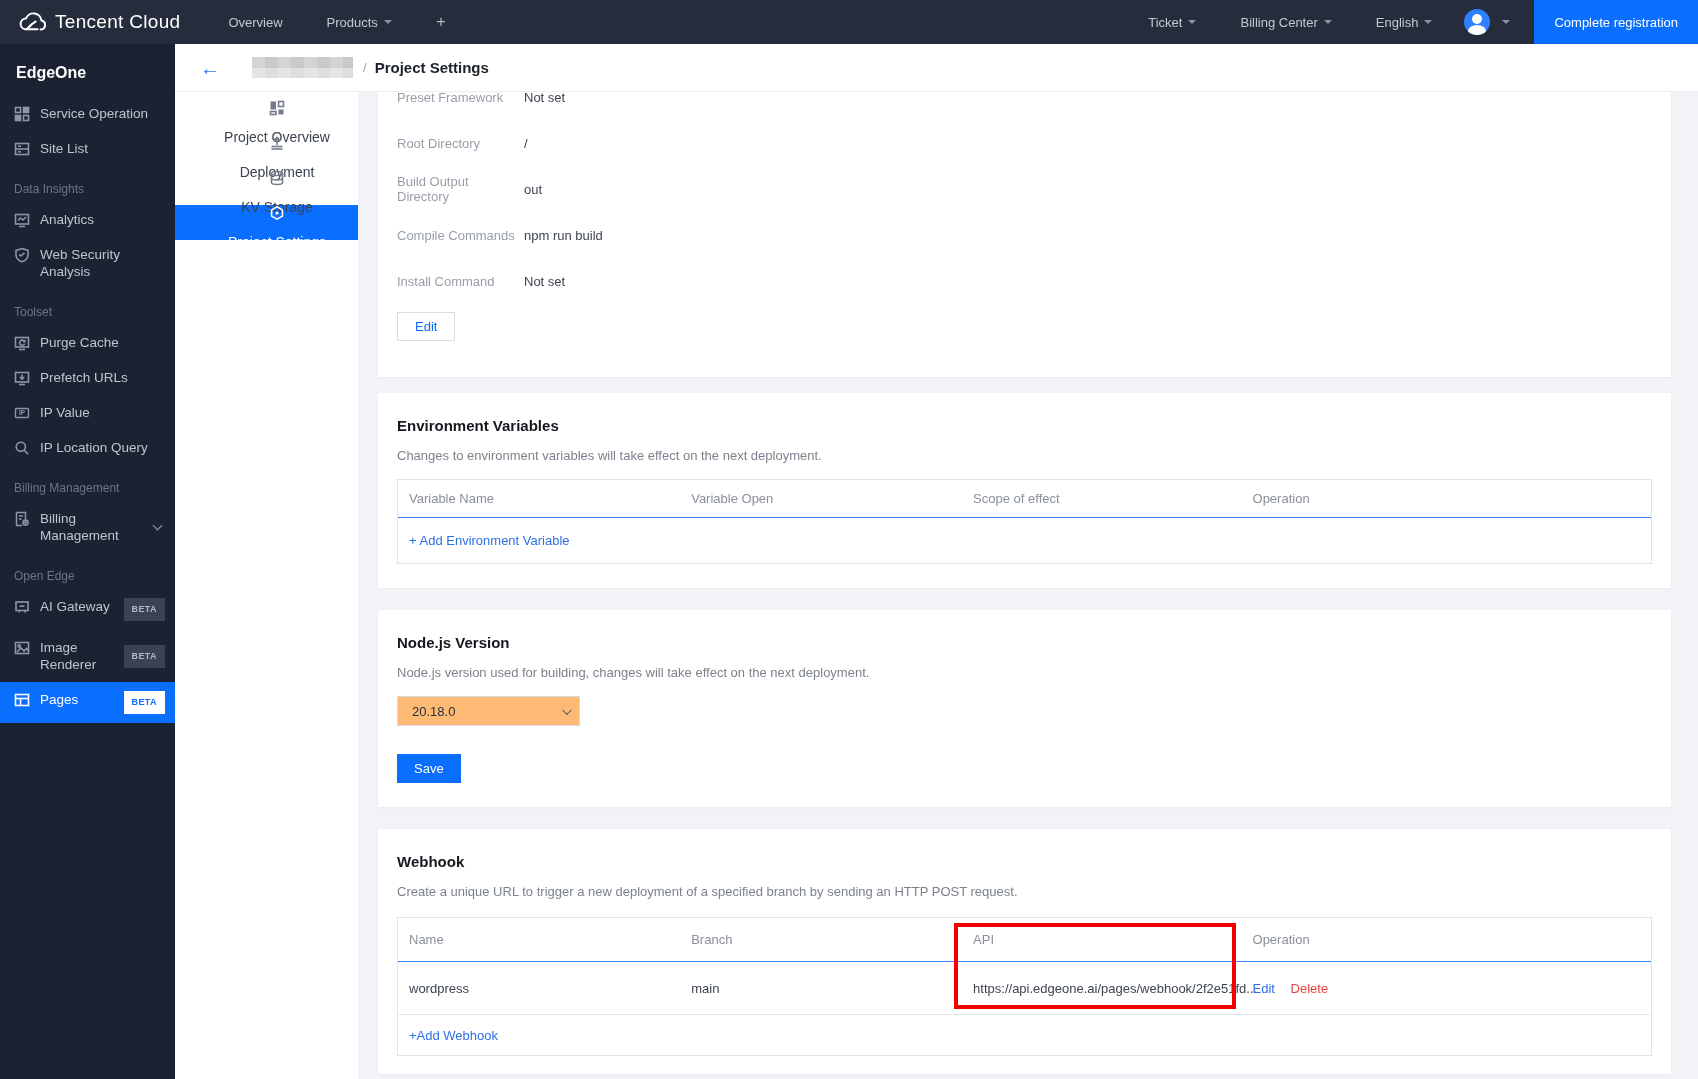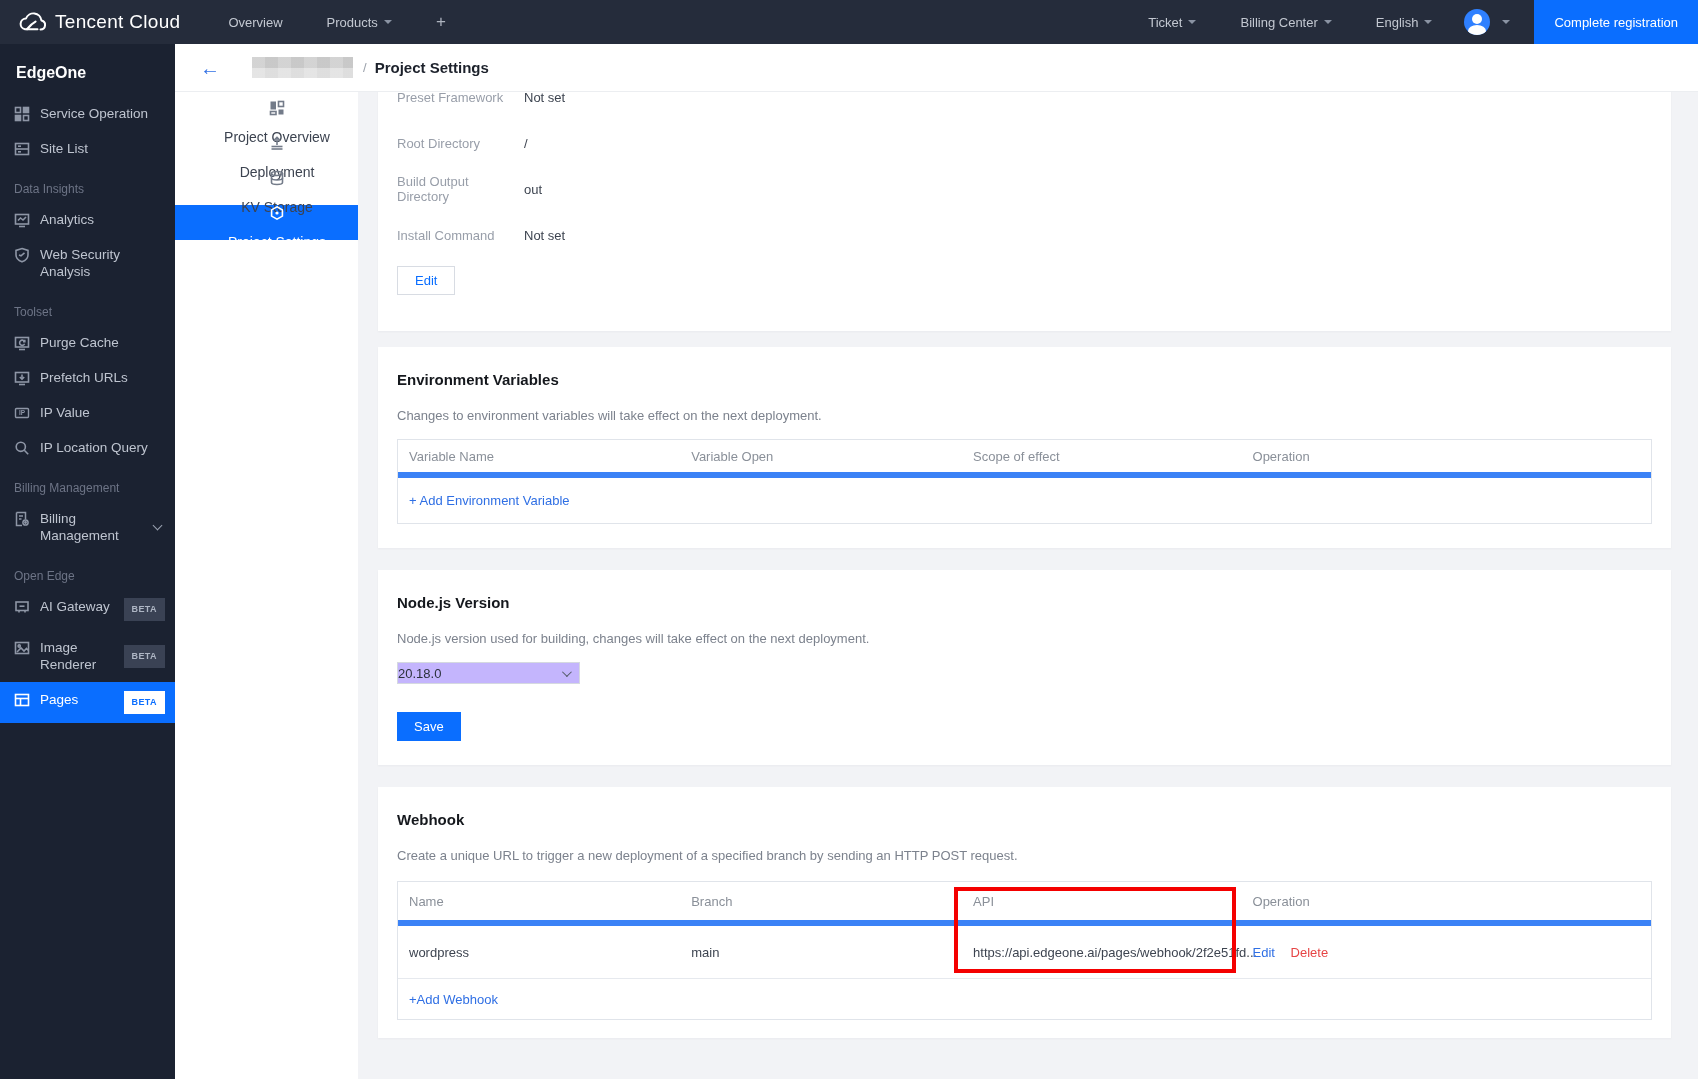--- a/index.html
+++ b/index.html
@@ -45,48 +45,48 @@
   .subnav { position:absolute; left:175px; top:92px; width:183px; height:987px; background:#fff; padding-top:8px; }
   .subnav-item { display:flex; align-items:center; gap:13px; height:35px; padding:0 0 0 21px; font-size:14px; color:#3c4350; cursor:pointer;flex-direction:column; }
   .subnav-item .ic { color:#737b89; display:flex; }
   .subnav-item.active { background:#0a6eff; color:#fff; }
   .subnav-item.active .ic { color:#fff; }
 
   
   .main { position:absolute; left:358px; top:92px; width:1340px; height:987px; overflow:hidden; padding:0 27px 0 20px; }
   .card { background:#fff; box-shadow:0 1px 2px rgba(20,30,50,.04); }
   .card-title { font-size:15px; font-weight:bold; color:#15181d; }
-  .card-desc { font-size:13px; color:#7c828d; margin-top:20px; }
+  .card-desc { font-size:13px; color:#7c828d; margin-top:14px; }
 
   
   .card1 { padding:0 19px 36px 19px; margin-bottom:16px; }
   .kv-row { height:46px; display:flex; align-items:center; font-size:13px; }
   .kv-row:first-child { margin-top:-18px; }
   .kv-label { width:127px; color:#989ea9; }
   .kv-value { color:#3d4450; }
   .btn-outline { margin-top:8px; background:#fff; border:1px solid #d8dce3; color:#0a6eff; font-size:13px; padding:6px 17px; cursor:pointer; }
 
   .cardpad { padding:24px 19px 24px 19px; margin-bottom:22px; }
 
   
   .tbl { border:1px solid #e0e4ea; margin-top:16px; position:relative; }
   .trow { display:flex; align-items:center; font-size:13px; }
-  .trow.head { color:#8a9099; border-bottom:6px solid #3b82f6; }
+  .trow.head { color:#8a9099; border-bottom:1px solid #3b82f6; }
   .c1 { width:23.4%; padding-left:11px; }
   .c2 { width:22.5%; }
   .c3 { width:22.3%; }
   .c4 { width:31.8%; }
   .link { color:#2f6fe4; cursor:pointer; font-size:13px; text-decoration:none; }
   .danger { color:#e64545; cursor:pointer; margin-left:12px; }
 
   .ev-head { height:38px; }
   .ev-addrow { height:45px; display:flex; align-items:center; padding-left:11px; }
 
   
-  .select { margin-top:16px; width:183px; height:22px; border:1px solid #d5d9e0; display:flex; align-items:center; justify-content:space-between; padding:0 10px 0 0; font-size:13px; color:#2b313c; cursor:pointer; background:#c4b5fd; }
+  .select { margin-top:16px; width:183px; height:30px; border:1px solid #d5d9e0; display:flex; align-items:center; justify-content:space-between; padding:0 10px 0 14px; font-size:13px; color:#2b313c; cursor:pointer; background:#fdba74; }
   .sel-chev { width:7px; height:7px; border-right:1.5px solid #555c68; border-bottom:1.5px solid #555c68; transform:rotate(45deg) translateY(-2px); }
   .btn-primary { margin-top:28px; background:#0a6eff; border:none; color:#fff; font-size:13px; padding:7px 17px; cursor:pointer; }
 
   
   .wh-head { height:44px; }
   .wh-row { height:53px; border-bottom:1px solid #e6e9ee; }
   .wh-addrow { height:40px; display:flex; align-items:center; padding-left:11px; }
   .redbox { position:absolute; left:556px; top:5px; width:282px; height:86px; border:4px solid #f40000; pointer-events:none; z-index:5; }
 
   svg { display:block; }
@@ -334,20 +334,24 @@
       <span class="kv-label">Preset Framework</span>
       <span class="kv-value">Not set</span>
     </div>
     <div class="kv-row">
       <span class="kv-label">Root Directory</span>
       <span class="kv-value">/</span>
     </div>
     <div class="kv-row">
       <span class="kv-label">Build Output Directory</span>
       <span class="kv-value">out</span>
+    </div>
+    <div class="kv-row">
+      <span class="kv-label">Compile Commands</span>
+      <span class="kv-value">npm run build</span>
     </div>
     <div class="kv-row">
       <span class="kv-label">Install Command</span>
       <span class="kv-value">Not set</span>
     </div>
     <button class="btn-outline">Edit</button>
   </div>
 
   <div class="card cardpad">
     <div class="card-title">Environment Variables</div>

